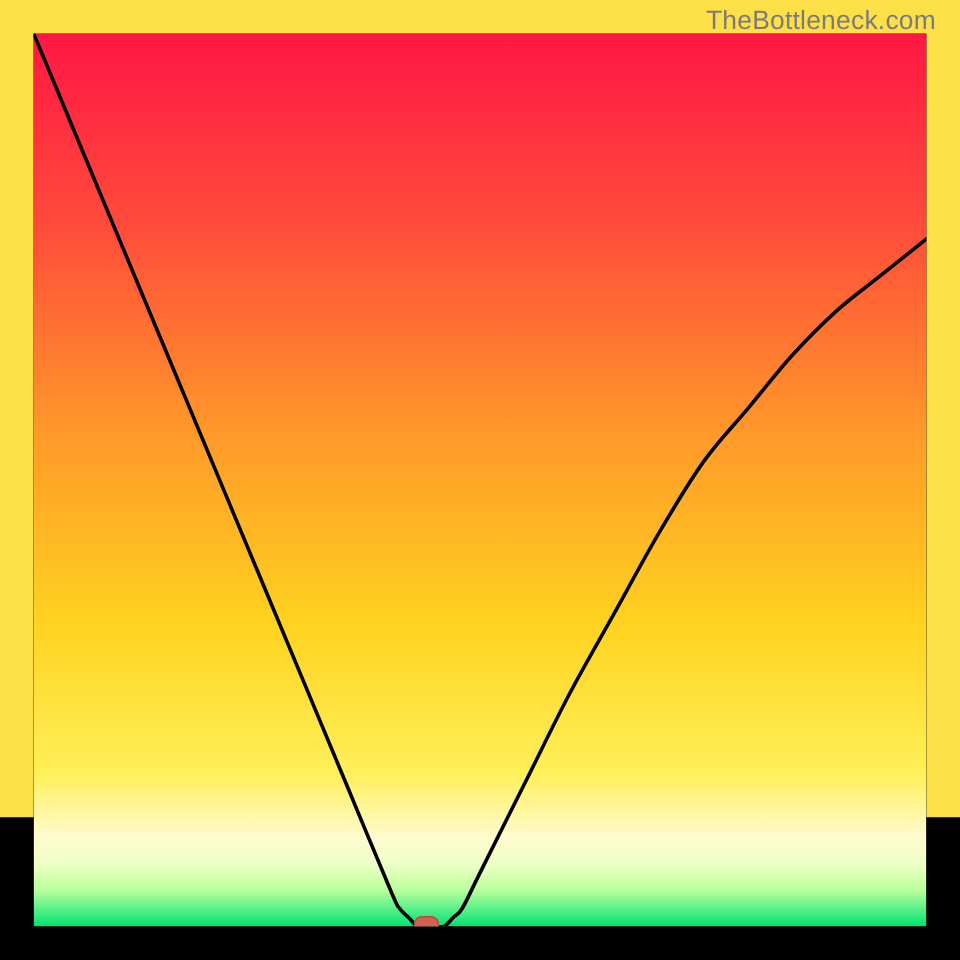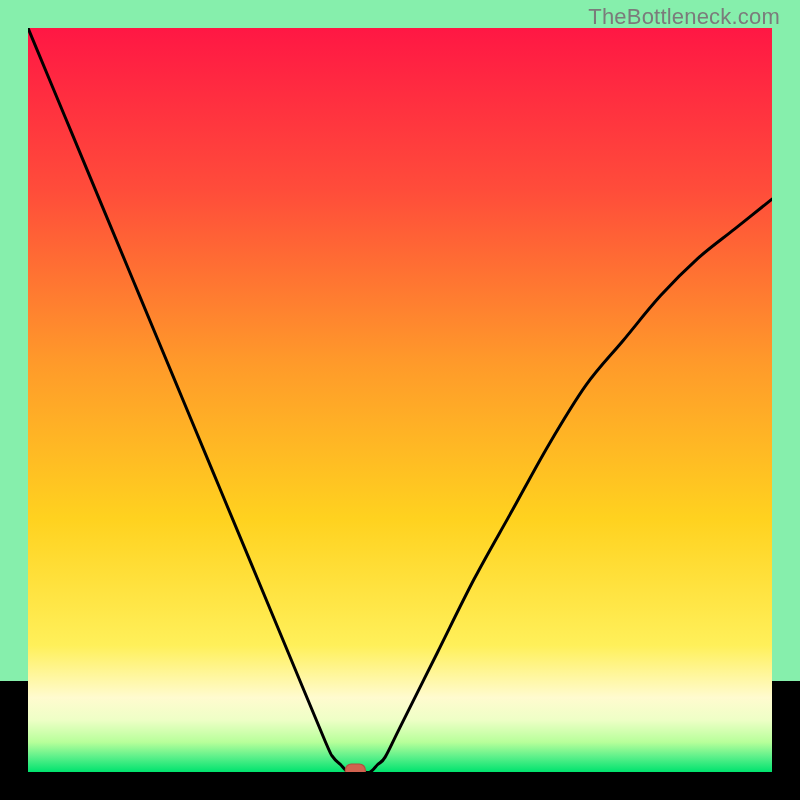--- a/index.html
+++ b/index.html
@@ -8,21 +8,21 @@
     width: 800px;
     height: 800px;
     background: #000;
     font-family: Arial, Helvetica, sans-serif;
     overflow: hidden;
   }
   .wrap {
     position: relative;
     width: 800px;
     height: 681px;
-    background: #86efac;
+    background: #fde047;
   }
   .attribution {
     position: absolute;
     top: 4px;
     right: 20px;
     color: #7b7b7b;
     font-size: 22px;
     letter-spacing: 0.2px;
     user-select: none;
   }

